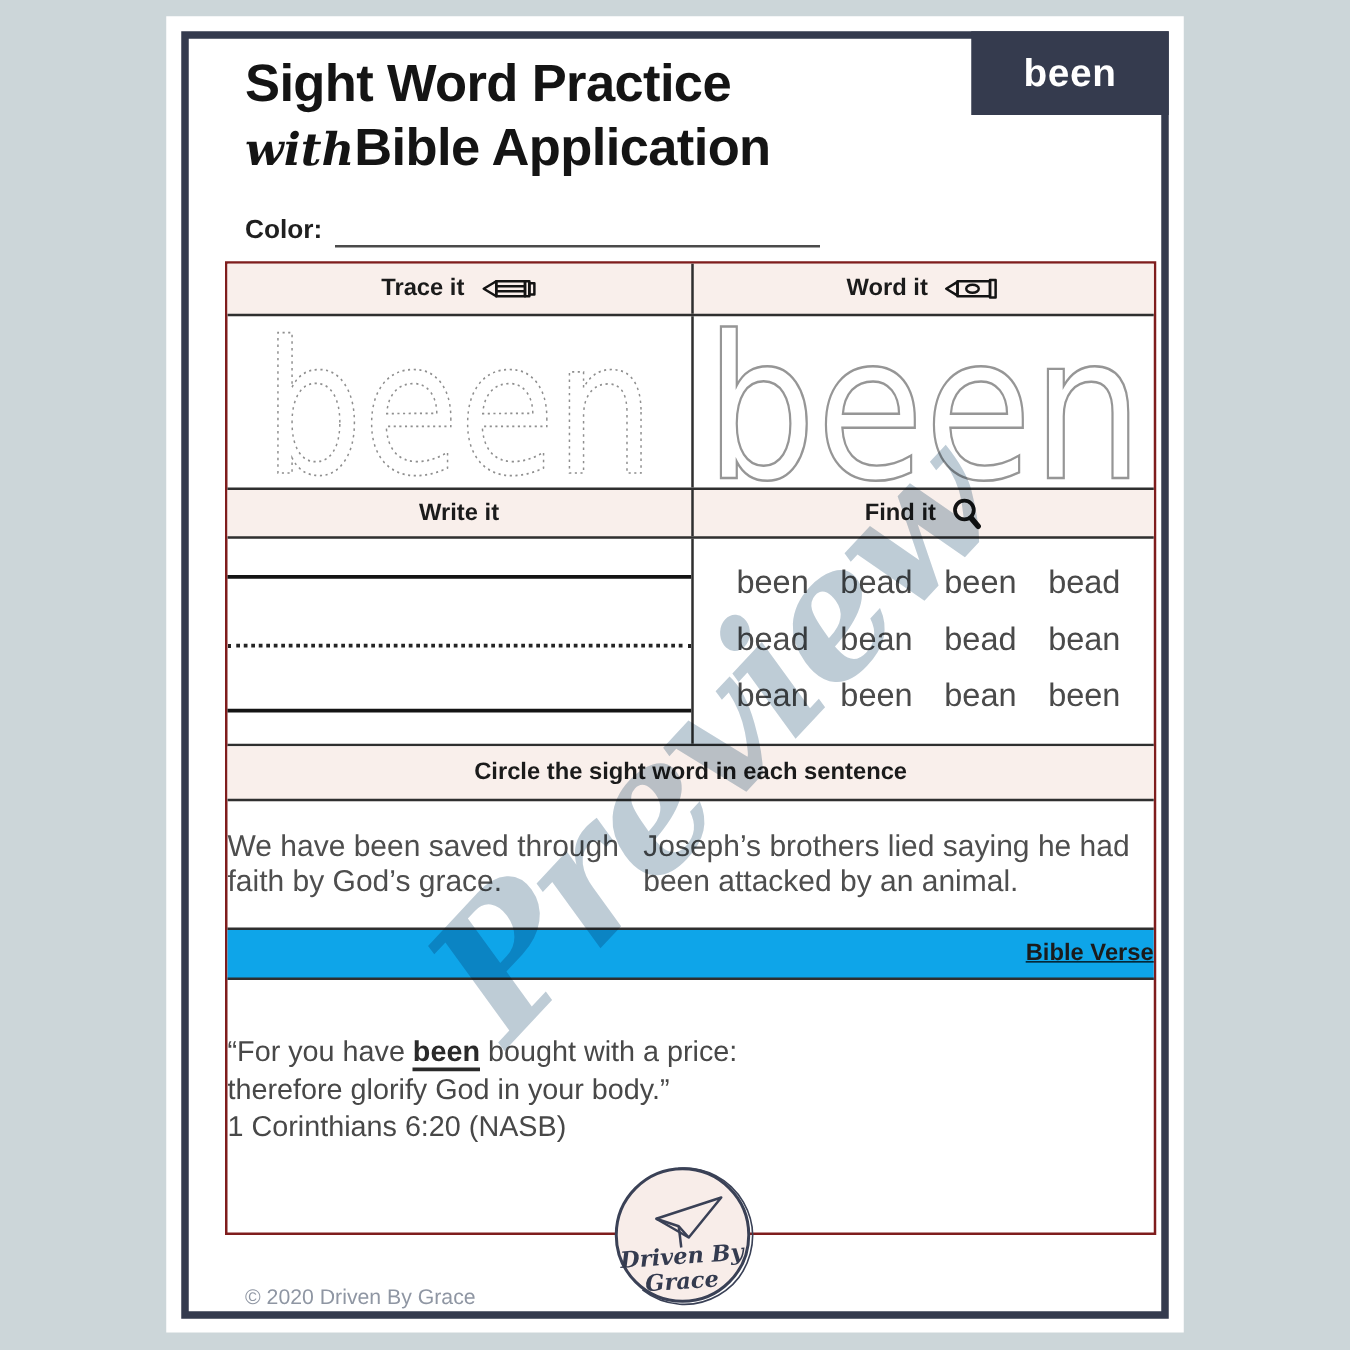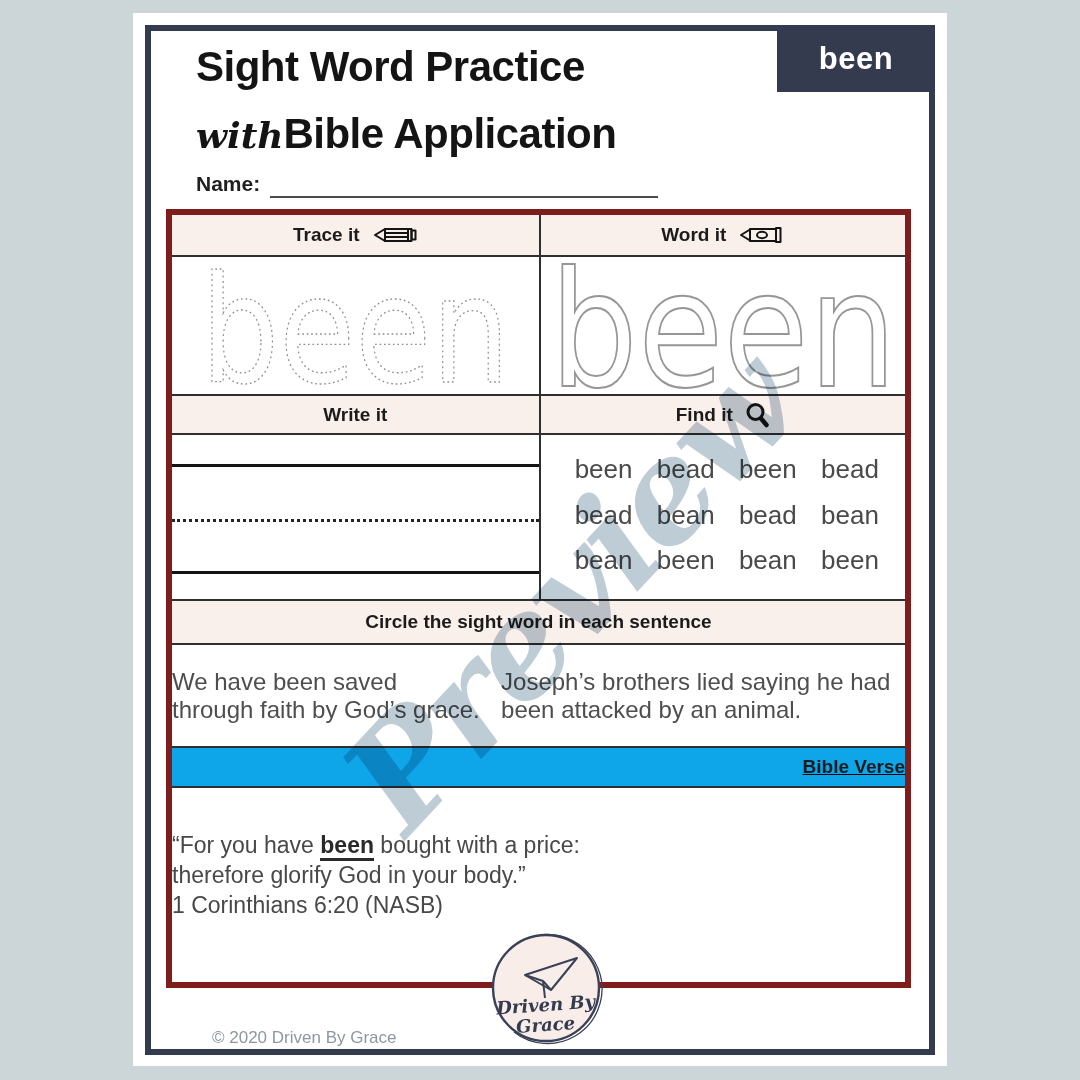--- a/index.html
+++ b/index.html
@@ -18,28 +18,28 @@
   .badge {
     position:absolute; left:777px; top:25px; width:158px; height:67px;
     background:#353b4e; display:flex; align-items:center; justify-content:center;
   }
   .badge span { color:#ffffff; font-size:31px; font-weight:bold; letter-spacing:.5px; }
 
   .title { position:absolute; left:196px; top:42px; color:#141414; }
   .title .l1 { font-size:42px; font-weight:800; line-height:50px; letter-spacing:-.5px; }
   .title .l2 { display:flex; align-items:baseline; line-height:52px; }
   .title .script { font-family:"DejaVu Serif", serif; font-style:italic; font-weight:bold; font-size:36px; }
-  .title .b2 { font-size:42px; font-weight:800; letter-spacing:-.5px;margin-top:16px; }
+  .title .b2 { font-size:42px; font-weight:800; letter-spacing:-.5px; }
 
   .name-row { position:absolute; left:196px; top:172px; display:flex; align-items:flex-end; }
   .name-row .lbl { font-size:21px; font-weight:bold; color:#1f1f1f; padding-bottom:2px; }
   .name-row .line { width:388px; height:26px; border-bottom:2px solid #4b4b4b; margin-left:10px; }
 
   
-  .wtable { position:absolute; left:166px; top:209px; width:745px; height:779px; border:6px solid #7f1d1d; background:transparent; }
+  .wtable { position:absolute; left:180px; top:209px; width:745px; height:779px; border:2px solid #7f1d1d; background:transparent; }
   .row { display:flex; width:100%; border-bottom:2px solid #2f2f2f; }
   .row:last-child { border-bottom:none; }
   .cell { flex:1 1 50%; position:relative; }
   .cell + .cell { border-left:2px solid #2f2f2f; }
   .hrow { height:42px; background:#f9efeb; }
   .hrow .cell { display:flex; align-items:center; justify-content:center; gap:12px; }
   .hlabel { font-size:19px; font-weight:bold; color:#1b1b1b; }
   .r-trace { height:139px; }
   .hrow2 { height:39px; }
   .r-write { height:166px; }
@@ -73,21 +73,21 @@
     font-family:"DejaVu Serif", serif; font-style:italic; font-weight:bold;
     font-size:140px; color:#aebfcc; opacity:.8;
     transform:rotate(-47deg); transform-origin:50% 50%;
     mix-blend-mode:multiply; pointer-events:none; letter-spacing:-4px;
     z-index:5;
   }
 
   .logo { position:absolute; left:485px; top:928px; z-index:4; }
   .logo-script { font-family:"DejaVu Serif", serif; font-style:italic; font-weight:bold; }
 
-  .copyright { position:absolute; left:212px; top:1028px; font-size:17px; color:#8f96a3; z-index:2; }
+  .copyright { position:absolute; left:196px; top:1028px; font-size:17px; color:#8f96a3; z-index:2; }
 
   .icon-svg { display:block; }
 </style>
 </head>
 <body>
 
 <div class="canvas">
 
   <div class="sheet"></div>
   <div class="frame"></div>
@@ -98,21 +98,21 @@
 
   <div class="title">
     <div class="l1">Sight Word Practice</div>
     <div class="l2">
       <span class="script">with</span>
       <span class="b2">Bible Application</span>
     </div>
   </div>
 
   <div class="name-row">
-    <span class="lbl">Name:</span>
+    <span class="lbl">Color:</span>
     <span class="line"></span>
   </div>
 
   <div class="wtable">
 
     <div class="row hrow">
       <div class="cell">
         <span class="hlabel">Trace it</span>
         <span>
           <svg class="icon-svg" width="46" height="18" viewBox="0 0 46 18">

